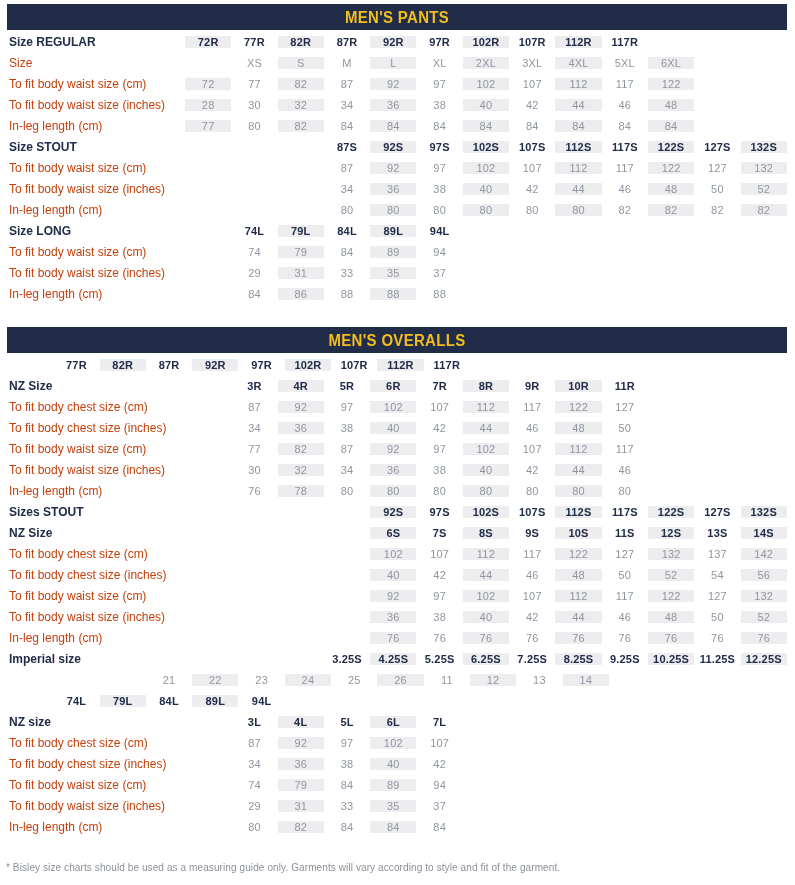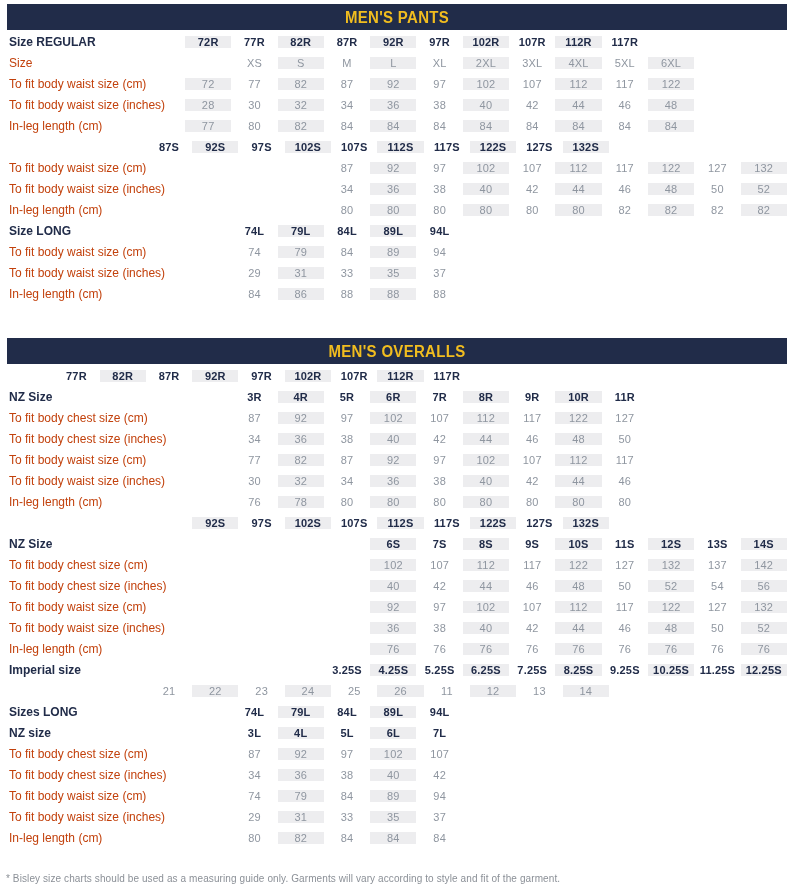--- a/index.html
+++ b/index.html
@@ -13,21 +13,21 @@
   }
   .page {
     padding-top: 4px;
     padding-left: 7px;
     width: 781px;
   }
   .size-table {
     width: 780px;
   }
   .size-table + .size-table {
-    margin-top: 26px;
+    margin-top: 15px;
   }
   .table-header {
     height: 26px;
     background: #212c49;
     display: flex;
     align-items: center;
     justify-content: center;
   }
   .table-title {
     color: #f1bd1f;
@@ -174,20 +174,21 @@
           <div class="cell plain-val">84</div>
           <div class="cell shade plain-val">84</div>
           <div class="cell plain-val">84</div>
           <div class="cell shade plain-val">84</div>
           <div class="cell plain-val">84</div>
           <div class="cell shade plain-val">84</div>
           <div class="cell plain-val"></div>
           <div class="cell shade plain-val"></div>
         </div>
         <div class="row">
+          <div class="label-cell bold-label">Size STOUT</div>
           <div class="cell shade bold-val"></div>
           <div class="cell bold-val"></div>
           <div class="cell shade bold-val"></div>
           <div class="cell bold-val">87S</div>
           <div class="cell shade bold-val">92S</div>
           <div class="cell bold-val">97S</div>
           <div class="cell shade bold-val">102S</div>
           <div class="cell bold-val">107S</div>
           <div class="cell shade bold-val">112S</div>
           <div class="cell bold-val">117S</div>
@@ -436,20 +437,21 @@
           <div class="cell plain-val">80</div>
           <div class="cell shade plain-val">80</div>
           <div class="cell plain-val">80</div>
           <div class="cell shade plain-val">80</div>
           <div class="cell plain-val">80</div>
           <div class="cell shade plain-val"></div>
           <div class="cell plain-val"></div>
           <div class="cell shade plain-val"></div>
         </div>
         <div class="row">
+          <div class="label-cell bold-label">Sizes STOUT</div>
           <div class="cell shade bold-val"></div>
           <div class="cell bold-val"></div>
           <div class="cell shade bold-val"></div>
           <div class="cell bold-val"></div>
           <div class="cell shade bold-val">92S</div>
           <div class="cell bold-val">97S</div>
           <div class="cell shade bold-val">102S</div>
           <div class="cell bold-val">107S</div>
           <div class="cell shade bold-val">112S</div>
           <div class="cell bold-val">117S</div>
@@ -578,21 +580,20 @@
           <div class="cell plain-val">23</div>
           <div class="cell shade plain-val">24</div>
           <div class="cell plain-val">25</div>
           <div class="cell shade plain-val">26</div>
           <div class="cell plain-val">11</div>
           <div class="cell shade plain-val">12</div>
           <div class="cell plain-val">13</div>
           <div class="cell shade plain-val">14</div>
         </div>
         <div class="row">
-          <div class="label-cell bold-label">Sizes LONG</div>
           <div class="cell shade bold-val"></div>
           <div class="cell bold-val">74L</div>
           <div class="cell shade bold-val">79L</div>
           <div class="cell bold-val">84L</div>
           <div class="cell shade bold-val">89L</div>
           <div class="cell bold-val">94L</div>
           <div class="cell shade bold-val"></div>
           <div class="cell bold-val"></div>
           <div class="cell shade bold-val"></div>
           <div class="cell bold-val"></div>

